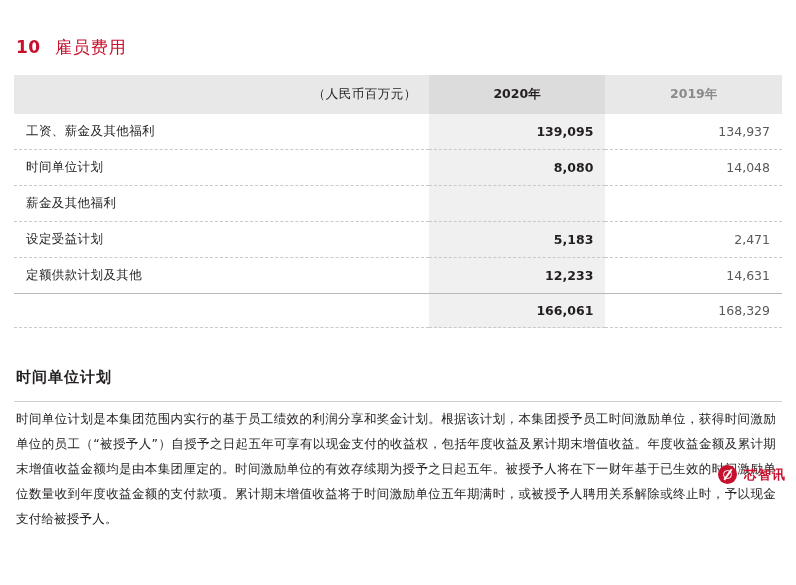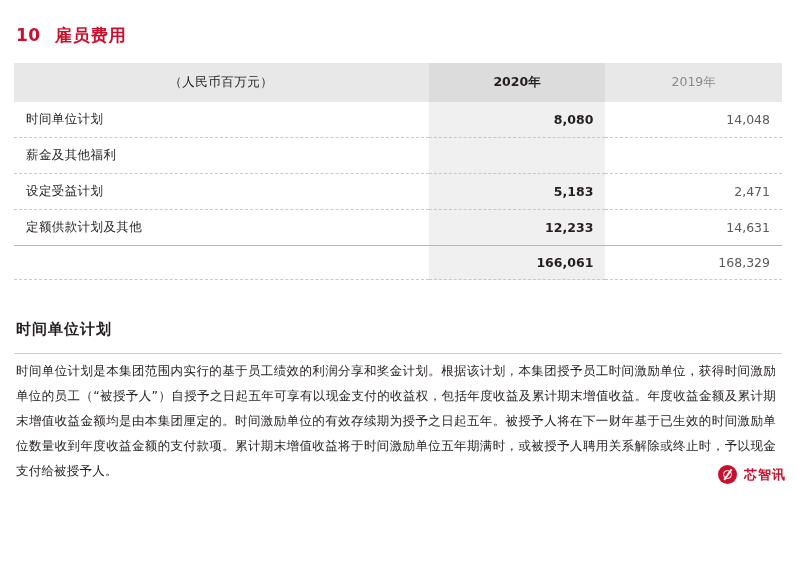--- a/index.html
+++ b/index.html
@@ -32,22 +32,23 @@
   }
   .section-num {
     color: #c8102e;
     font-size: 17px;
     font-weight: bold;
     letter-spacing: 0.5px;
   }
   .section-title {
     color: #c8102e;
     font-size: 17px;
-    font-weight: bold;
+    font-weight: normal;
     letter-spacing: 1px;
+    margin-top: 12px;
   }
 
   
   .table-wrap {
     margin-top: 16px;
     position: relative;
   }
   table.fin {
     width: 100%;
     border-collapse: collapse;
@@ -60,31 +61,31 @@
 
   table.fin thead th {
     background: #e8e8e8;
     padding: 11px 12px;
     font-weight: bold;
     color: #231f20;
     font-size: 12.5px;
     border: none;
   }
   table.fin thead th.label {
-    text-align: center;
+    text-align: right;
     font-weight: normal;
     letter-spacing: 0.5px;
   }
   table.fin thead th.y2020 {
     background: #dcdcdc;
     color: #231f20;
   }
   table.fin thead th.y2019 {
     color: #8a8a8a;
-    font-weight: normal;
+    font-weight: bold;
   }
 
   table.fin tbody td {
     padding: 9px 12px;
     text-align: right;
     vertical-align: middle;
     border-bottom: 1px dashed #c9c9c9;
     background: #ffffff;
   }
   table.fin tbody td.label {
@@ -204,20 +205,25 @@
       </colgroup>
       <thead>
         <tr>
           <th class="label">（人民币百万元）</th>
           <th class="y2020">2020年</th>
           <th class="y2019">2019年</th>
         </tr>
       </thead>
       <tbody>
         <tr class="">
+          <td class="label">工资、薪金及其他福利</td>
+          <td class="v2020">139,095</td>
+          <td class="v2019">134,937</td>
+        </tr>
+        <tr class="">
           <td class="label">时间单位计划</td>
           <td class="v2020">8,080</td>
           <td class="v2019">14,048</td>
         </tr>
         <tr class="group-head">
           <td class="label">薪金及其他福利</td>
           <td class="v2020"></td>
           <td class="v2019"></td>
         </tr>
         <tr class="">

